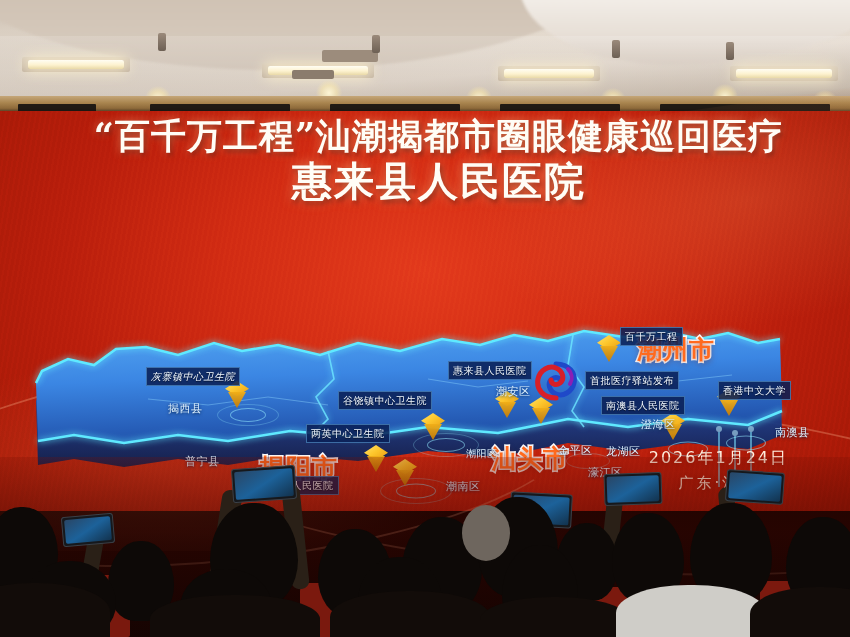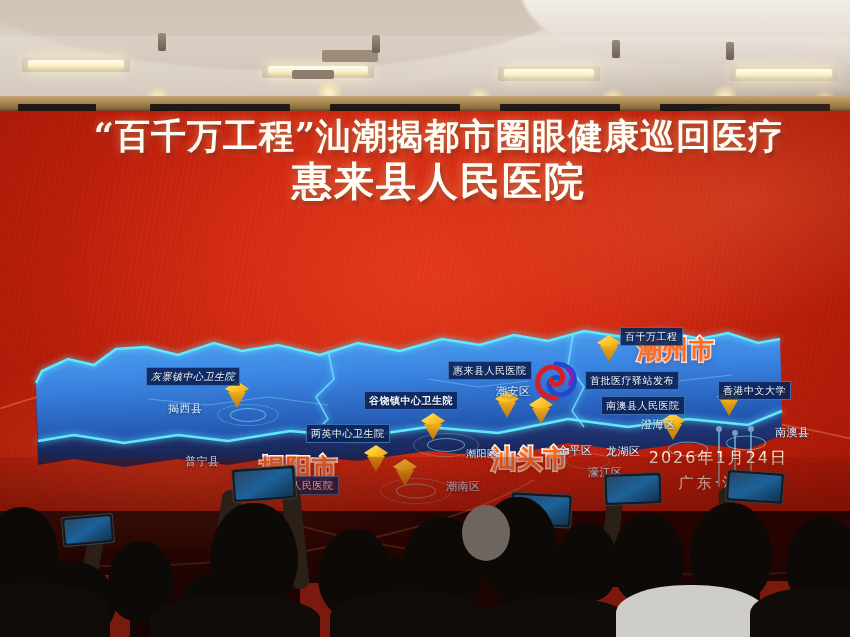--- a/index.html
+++ b/index.html
@@ -289,21 +289,21 @@
       <div class="county" style="left:468px; top:45px;">潮安区</div>
       <div class="county sm" style="left:438px; top:108px;" style2="">潮阳区</div>
       <div class="county" style="left:418px; top:140px;">潮南区</div>
       <div class="county" style="left:530px; top:104px;">金平区</div>
       <div class="county" style="left:578px; top:105px;">龙湖区</div>
       <div class="county" style="left:560px; top:126px;">濠江区</div>
       <div class="county" style="left:613px; top:78px;">澄海区</div>
       <div class="county" style="left:747px; top:86px;">南澳县</div>
 
       <div class="lbl" style="left:118px; top:28px;font-style:italic;">灰寨镇中心卫生院</div>
-      <div class="lbl" style="left:336px; top:52px;font-weight:bold;">谷饶镇中心卫生院</div>
+      <div class="lbl" style="left:310px; top:52px;">谷饶镇中心卫生院</div>
       <div class="lbl" style="left:278px; top:85px;">两英中心卫生院</div>
       <div class="lbl" style="left:227px; top:137px;">惠来县人民医院</div>
       <div class="lbl" style="left:420px; top:22px;">惠来县人民医院</div>
       <div class="lbl" style="left:592px; top:-12px;">百千万工程</div>
       <div class="lbl" style="left:557px; top:32px;">首批医疗驿站发布</div>
       <div class="lbl" style="left:573px; top:57px;">南澳县人民医院</div>
       <div class="lbl" style="left:690px; top:42px;">香港中文大学</div>
 
     </div>
 

